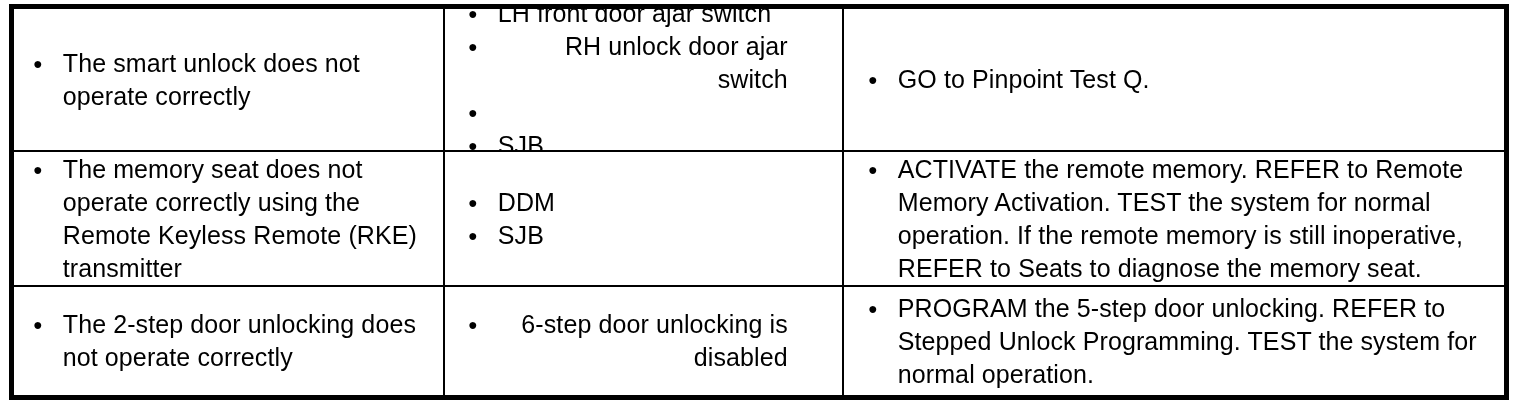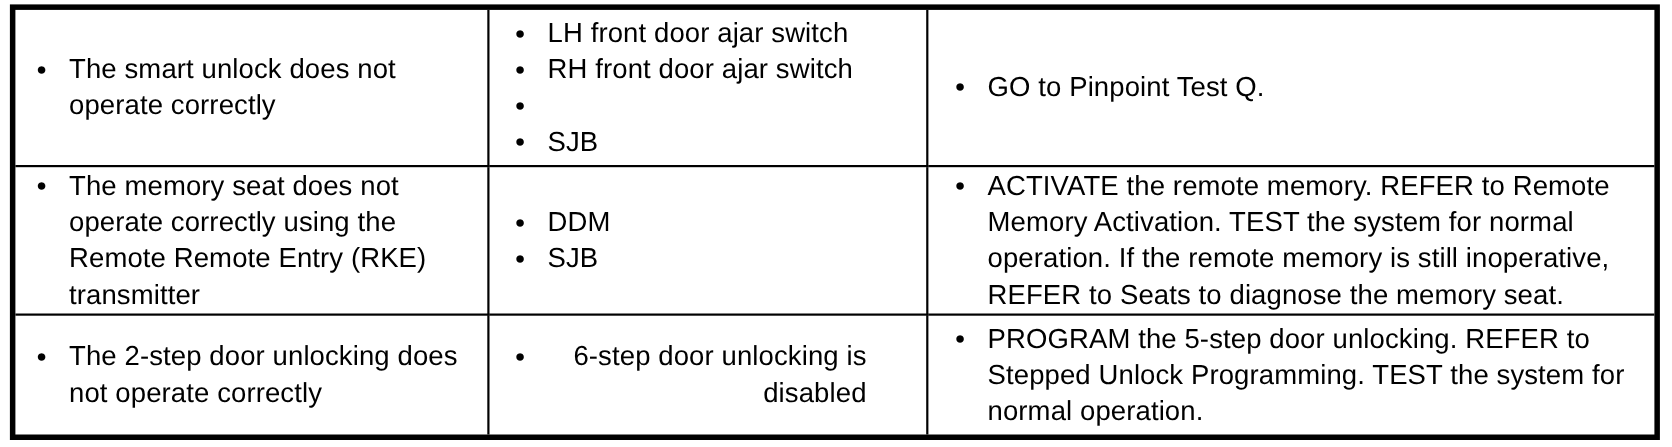--- a/index.html
+++ b/index.html
@@ -77,21 +77,21 @@
     </ul>
   </div>
   <div class="cell c2">
     <ul class="bullets">
       <li class="bullet-item">
         <span class="bullet">●</span>
         <span class="bullet-text">LH front door ajar switch</span>
       </li>
       <li class="bullet-item">
         <span class="bullet">●</span>
-        <span class="bullet-text">RH front door ajar switch</span>
+        <span class="bullet-text">RH unlock door ajar switch</span>
       </li>
       <li class="bullet-item">
         <span class="bullet">●</span>
       </li>
       <li class="bullet-item">
         <span class="bullet">●</span>
         <span class="bullet-text">SJB</span>
       </li>
     </ul>
   </div>
@@ -101,21 +101,21 @@
         <span class="bullet">●</span>
         <span class="bullet-text">GO to Pinpoint Test Q.</span>
       </li>
     </ul>
   </div>
 
   <div class="cell c1">
     <ul class="bullets">
       <li class="bullet-item">
         <span class="bullet">●</span>
-        <span class="bullet-text">The memory seat does not operate correctly using the Remote Remote Entry (RKE) transmitter</span>
+        <span class="bullet-text">The memory seat does not operate correctly using the Remote Keyless Remote (RKE) transmitter</span>
       </li>
     </ul>
   </div>
   <div class="cell c2">
     <ul class="bullets">
       <li class="bullet-item">
         <span class="bullet">●</span>
         <span class="bullet-text">DDM</span>
       </li>
       <li class="bullet-item">

